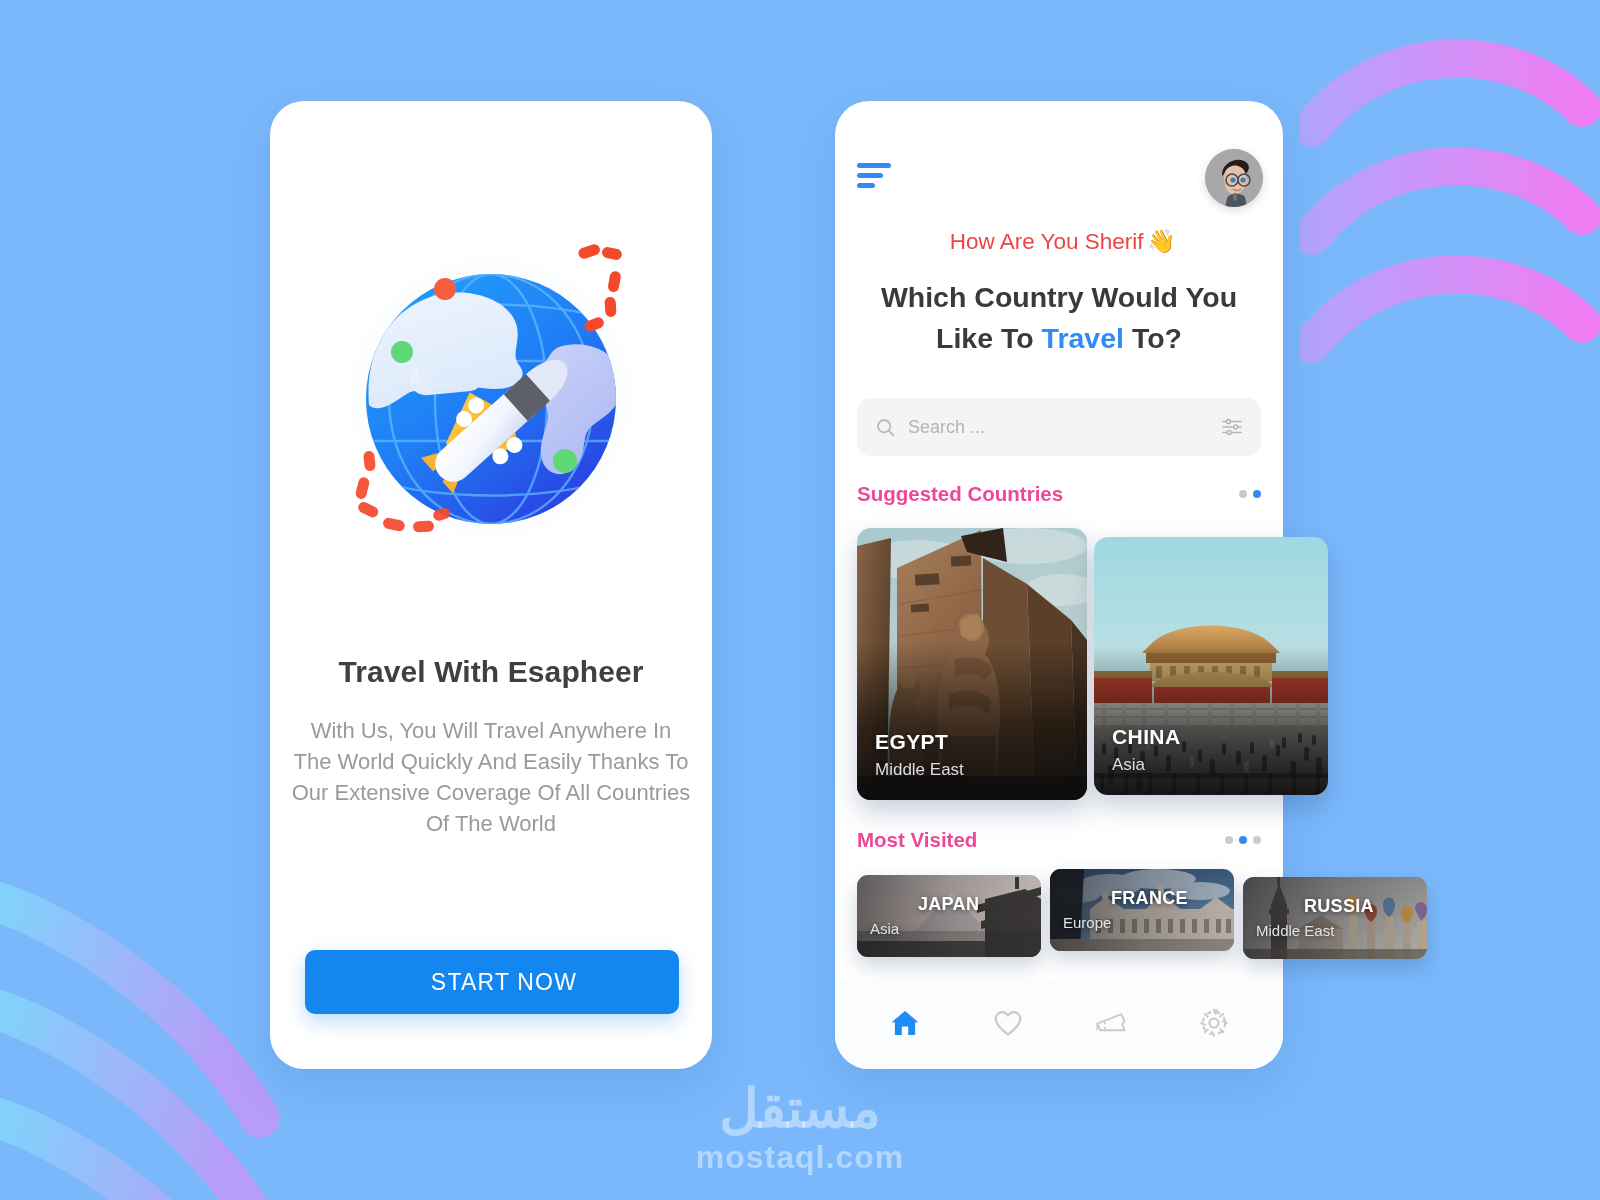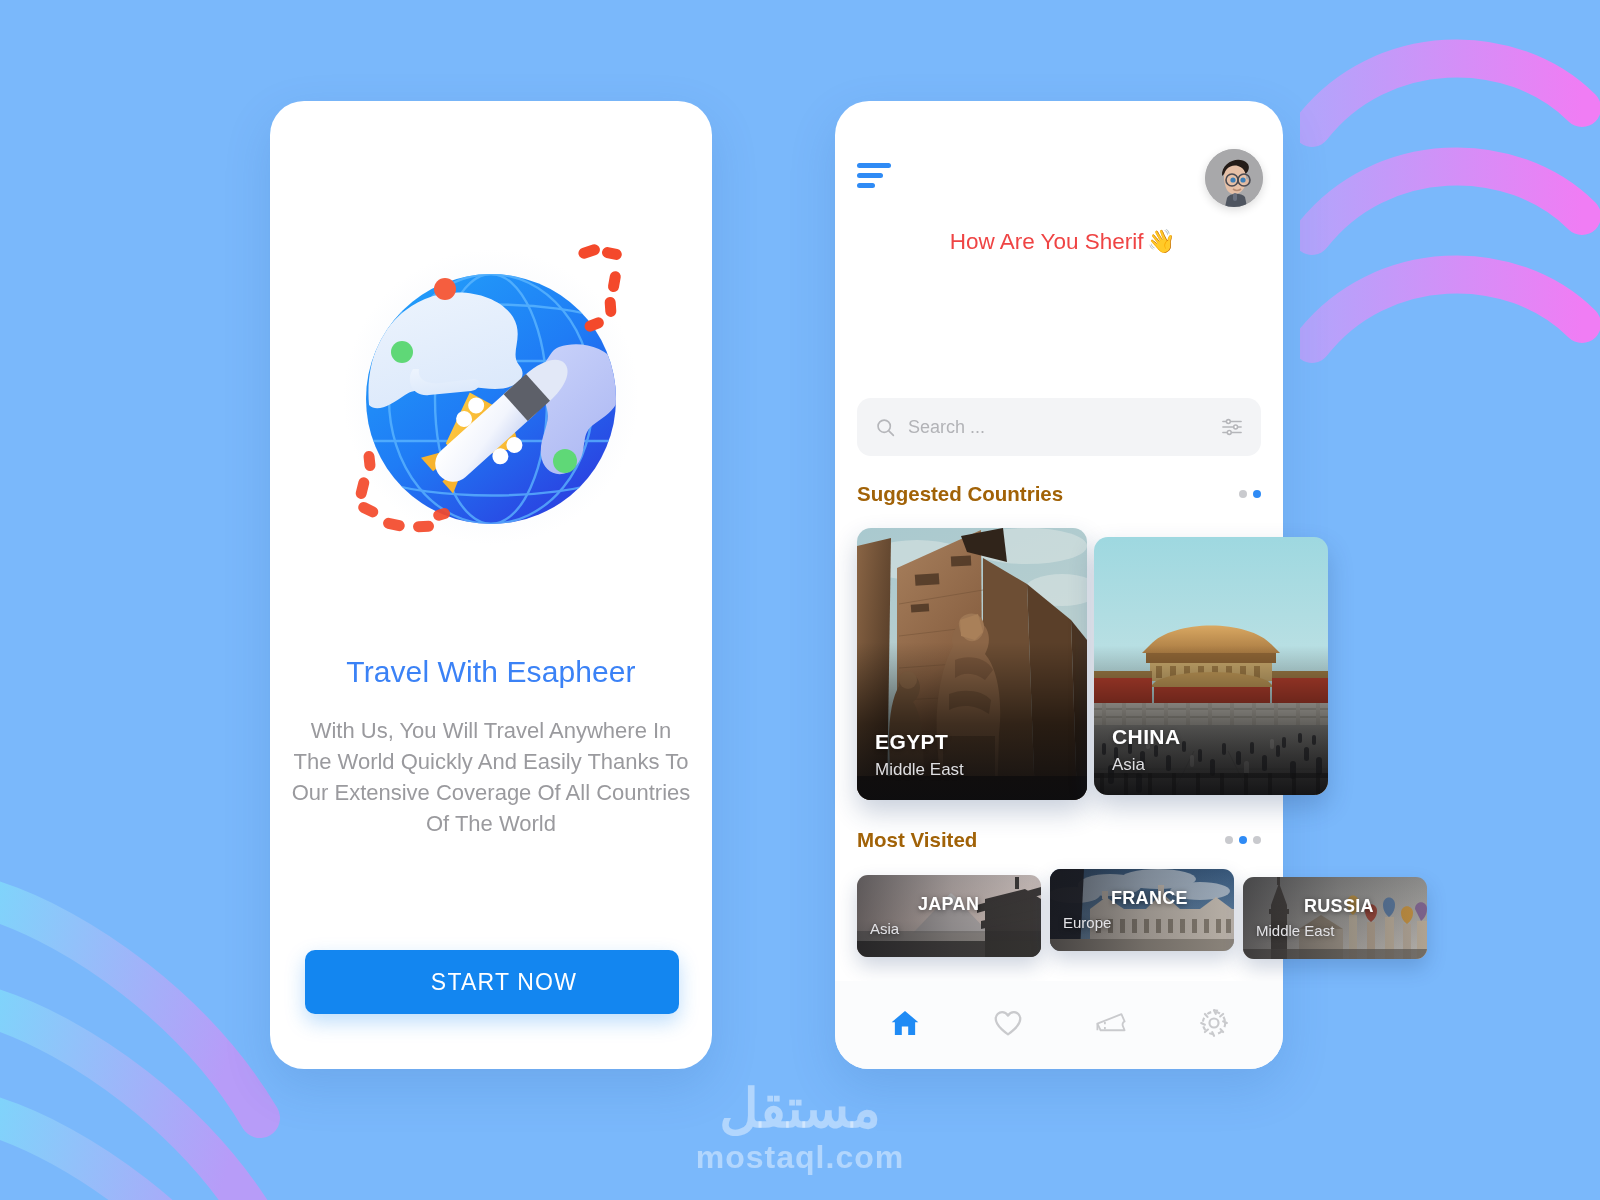--- a/index.html
+++ b/index.html
@@ -65,22 +65,22 @@
   .hero-illu {
     margin-top: 128px;
     width: 340px; height: 330px;
     position: relative;
   }
   .hero-illu svg { display: block; }
 
   .left-title {
     margin-top: 96px;
     font-size: 30px;
-    font-weight: 400;
-    color: #3b82f6;
+    font-weight: 700;
+    color: #404040;
     letter-spacing: 0.1px;
   }
   .left-sub {
     margin-top: 26px;
     width: 402px;
     text-align: center;
     font-size: 22px;
     line-height: 31px;
     color: #9a9a9e;
     font-weight: 400;
@@ -170,21 +170,21 @@
     margin-left: 12px;
   }
   .search-input::placeholder { color: #b2b3b7; }
   .ico-grey { color: #b5b6ba; display: flex; align-items: center; }
 
   .sec-head {
     position: absolute; left: 22px; right: 22px;
     display: flex; align-items: center; justify-content: space-between;
   }
   .sec-head .sec-title {
-    font-size: 20.5px; font-weight: 700; color: #a16207;
+    font-size: 20.5px; font-weight: 700; color: #ec4899;
   }
   .dots { display: flex; gap: 6px; align-items: center; }
   .dots i { width: 8px; height: 8px; border-radius: 50%; background: #c9cace; display:block; }
   .dots i.on { background: #2f8bf5; }
 
   .sec-suggested { top: 381px; }
   .sec-most { top: 727px; }
 
   
   .sug-row { position: absolute; top: 427px; left: 22px; }
@@ -416,20 +416,24 @@
             <rect x="28" y="44" width="4" height="8" rx="2" fill="#6b7180"></rect>
           </g>
         </svg>
       </div>
     </div>
 
     <div class="greeting">
       <span>How Are You Sherif</span><span class="wave-emoji">👋</span>
     </div>
 
+    <div class="r-title">
+      <div>Which Country Would You</div>
+      <div><span>Like To </span><span class="accent">Travel</span><span> To?</span></div>
+    </div>
 
     <div class="search-bar">
       <span class="ico-grey">
         <svg width="21" height="21" viewBox="0 0 24 24" fill="none" stroke="currentColor" stroke-width="1.9">
           <circle cx="10.5" cy="10.5" r="7"></circle>
             <path d="M15.8 15.8 L21 21" stroke-linecap="round"></path>
         </svg>
       </span>
       <input class="search-input" placeholder="Search ..." style="">
       <span class="ico-grey">

